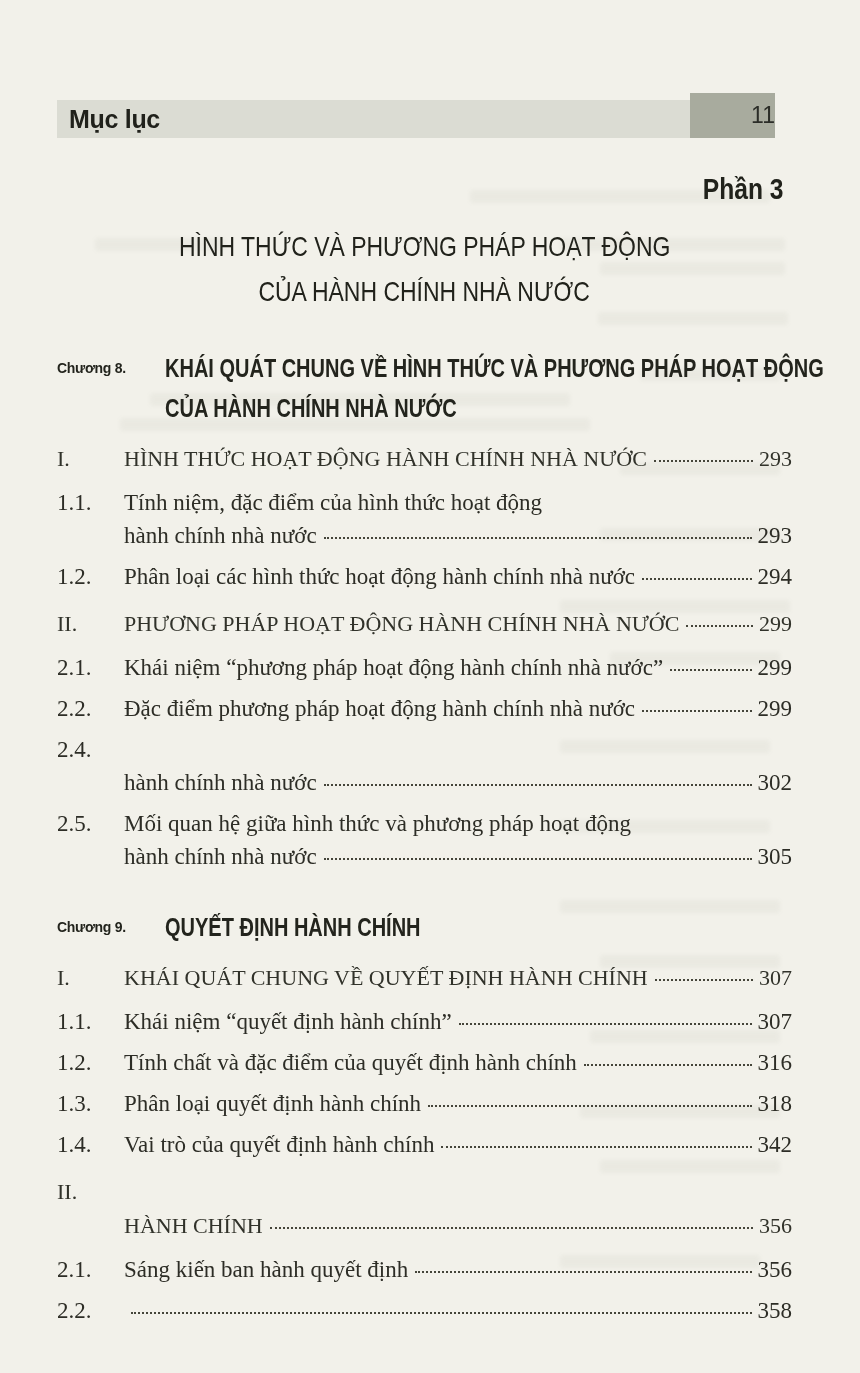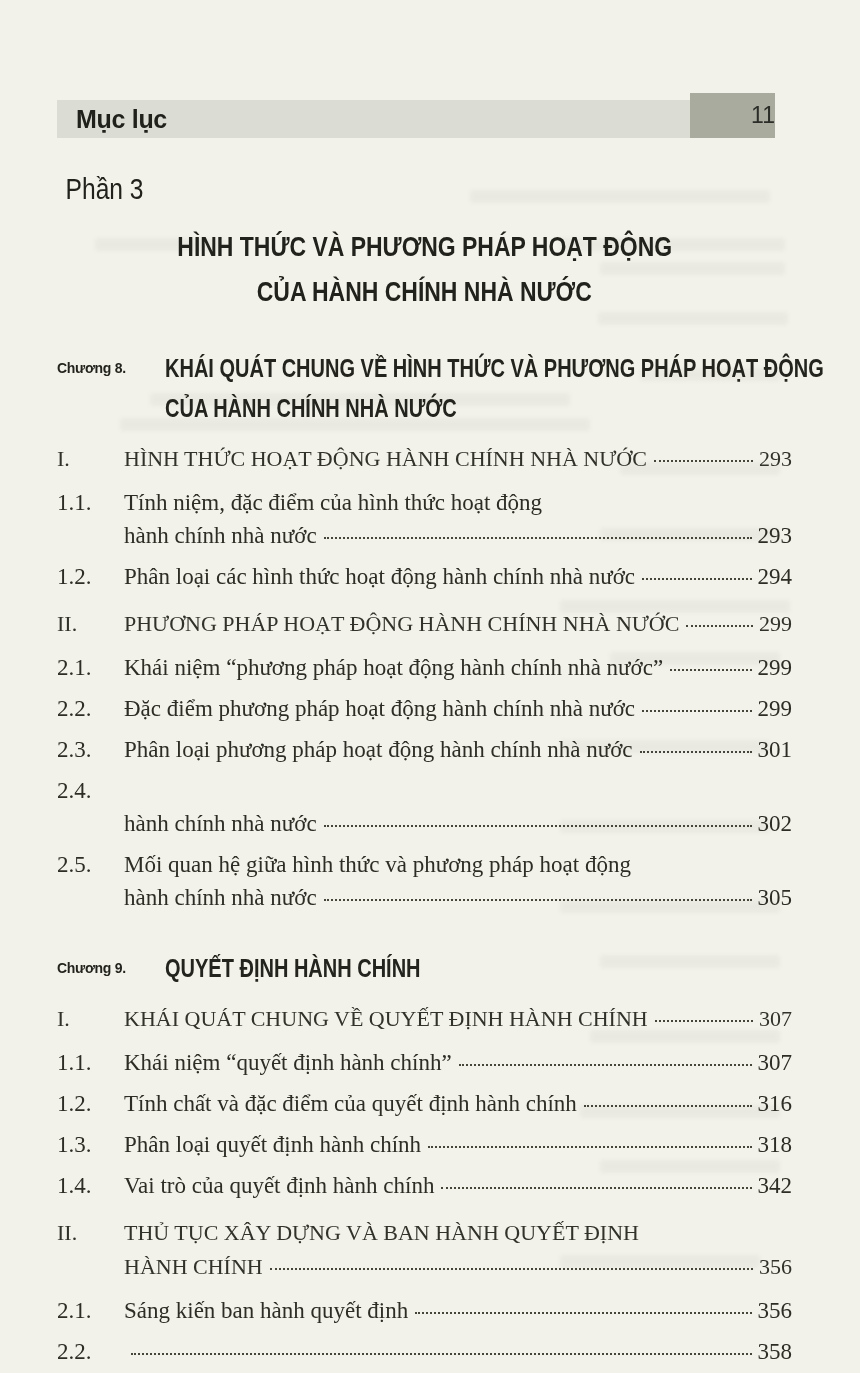--- a/index.html
+++ b/index.html
@@ -24,46 +24,46 @@
 
   
   .header-bar {
     position:absolute; left:57px; top:100px; width:633px; height:38px;
     background:#dbdcd3;
     display:flex; align-items:center;
   }
   .header-bar .hdr-title {
     font-family:"Liberation Sans", sans-serif;
     font-weight:bold; font-size:25px; color:#20211b;
-    letter-spacing:-0.3px; padding-left:19px;
+    letter-spacing:-0.3px; padding-left:12px;
   }
   .page-number-box {
     position:absolute; left:690px; top:93px; width:85px; height:45px;
     background:#a8ab9e;
     display:flex; align-items:center; justify-content:flex-end;
   }
   .page-number-box .pg-num {
     font-family:"Liberation Sans", sans-serif;
     font-size:23px; color:#2b2d28; padding-right:0;
   }
 
   
   .content { position:absolute; left:57px; top:170px; width:735px; }
 
   .condensed-center { display:inline-block; transform:scaleX(0.82); transform-origin:50% 50%; }
   .condensed-left   { display:inline-block; transform:scaleX(0.80); transform-origin:0 50%; white-space:nowrap; }
 
   .part-label {
-    text-align:left;
-    font-family:"Liberation Sans", sans-serif; font-weight:normal;
+    text-align:right;
+    font-family:"Liberation Sans", sans-serif; font-weight:bold;
     font-size:30px; color:#21221b; line-height:38px; margin:0 0 4px 0;
   }
   .part-title {
     text-align:center; margin:16px;
-    font-family:"Liberation Sans", sans-serif; font-weight:bold;
+    font-family:"Liberation Sans", sans-serif; font-weight:normal;
     font-size:28px; color:#21221b; line-height:45px;
   }
   .part-title .pt-line { display:block; }
 
   .chapter { margin-top:34px; }
   .chapter-heading {
     display:flex; align-items:flex-start;
     font-family:"Liberation Sans", sans-serif; font-weight:bold;
     color:#23241d;
   }
@@ -190,28 +190,20 @@
             <div class="entry sub">
               <div class="toc-line">
                 <span class="num">2.2.</span>
                 <span class="txt">Đặc điểm phương pháp hoạt động hành chính nhà nước</span>
                 <span class="leader"></span>
                 <span class="pg">299</span>
               </div>
             </div>
             <div class="entry sub">
               <div class="toc-line">
-                <span class="num">2.3.</span>
-                <span class="txt">Phân loại phương pháp hoạt động hành chính nhà nước</span>
-                <span class="leader"></span>
-                <span class="pg">301</span>
-              </div>
-            </div>
-            <div class="entry sub">
-              <div class="toc-line">
                 <span class="num">2.4.</span>
               </div>
               <div class="toc-line cont">
                 <span class="num"></span>
                 <span class="txt">hành chính nhà nước</span>
                 <span class="leader"></span>
                 <span class="pg">302</span>
               </div>
             </div>
             <div class="entry sub">
@@ -272,21 +264,20 @@
               <div class="toc-line">
                 <span class="num">1.4.</span>
                 <span class="txt">Vai trò của quyết định hành chính</span>
                 <span class="leader"></span>
                 <span class="pg">342</span>
               </div>
             </div>
             <div class="entry section">
               <div class="toc-line">
                 <span class="num">II.</span>
-                <span class="txt">THỦ TỤC XÂY DỰNG VÀ BAN HÀNH QUYẾT ĐỊNH</span>
               </div>
               <div class="toc-line cont">
                 <span class="num"></span>
                 <span class="txt">HÀNH CHÍNH</span>
                 <span class="leader"></span>
                 <span class="pg">356</span>
               </div>
             </div>
             <div class="entry sub">
               <div class="toc-line">

